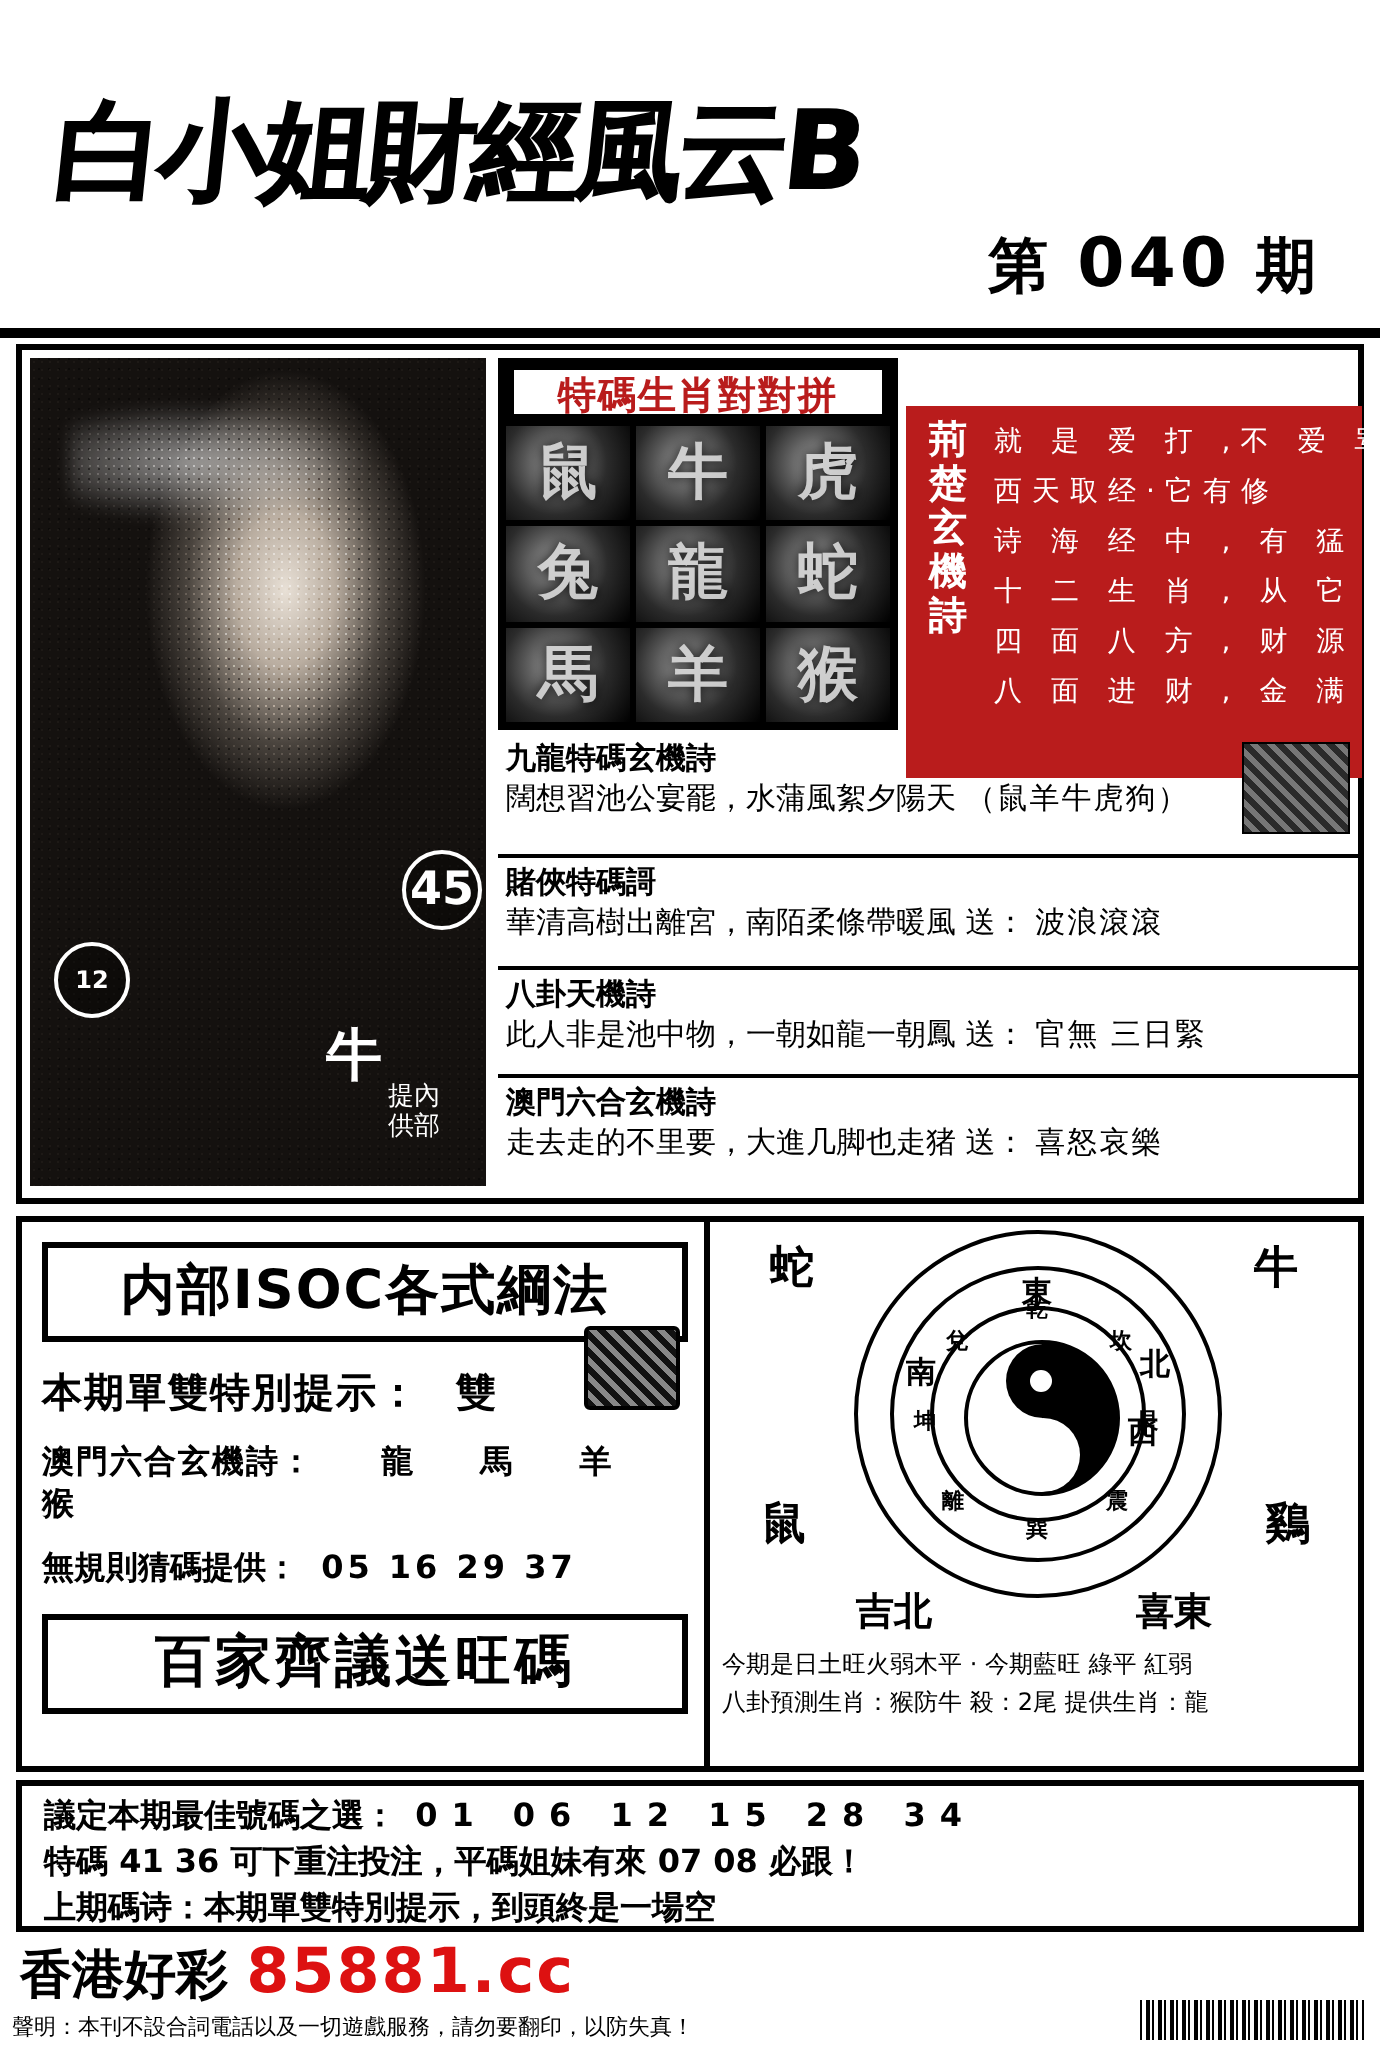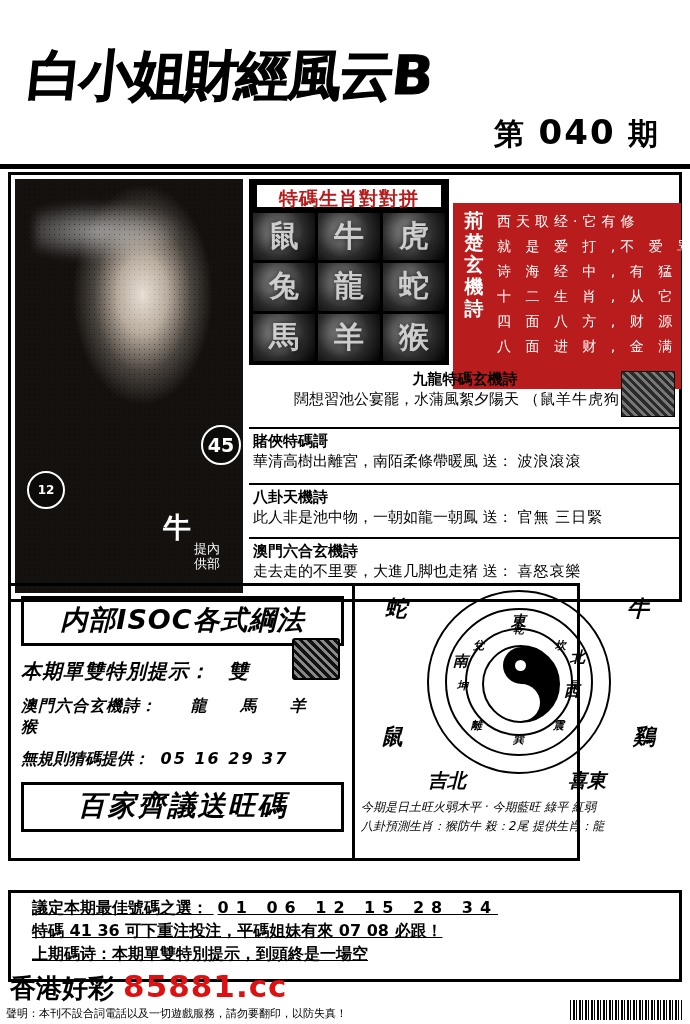--- a/index.html
+++ b/index.html
@@ -29,21 +29,21 @@
       radial-gradient(ellipse 60px 150px at 52% 62%, #cfc5b8 0%, #7e7468 45%, #201c19 90%),
       linear-gradient(180deg,#000 0%,#1a1613 25%,#0d0b0a 60%,#000 100%);}
   .photo .spot{position:absolute;left:20px;top:22px;width:150px;height:60px;
     background:radial-gradient(ellipse at 40% 50%, rgba(255,255,255,.55), rgba(255,255,255,0) 70%);filter:blur(4px);}
   .photo .dots{position:absolute;inset:0;opacity:.45;
     background-image:radial-gradient(#fff 0.6px, transparent 0.7px),radial-gradient(#000 0.6px, transparent 0.7px);
     background-size:4px 4px,5px 5px;background-position:0 0,2px 3px;mix-blend-mode:overlay;}
   .badge{position:absolute;border:2px solid #fff;border-radius:50%;color:#fff;font-weight:bold;
     display:flex;align-items:center;justify-content:center;background:rgba(0,0,0,.35);}
   .badge.b12{left:12px;top:292px;width:34px;height:34px;font-size:12px;}
-  .badge.b45{left:186px;top:246px;width:36px;height:36px;font-size:19px;}
+  .badge.b45{left:186px;top:246px;width:36px;height:36px;font-size:23px;}
   .photo-zodiac{position:absolute;left:148px;top:330px;color:#fff;font-size:28px;font-weight:bold;}
   .photo-sub{position:absolute;left:172px;top:362px;color:#fff;font-size:13px;line-height:15px;text-align:center;width:40px;}
 
   
   .zmatch{position:absolute;left:238px;top:4px;width:200px;height:186px;background:#000;overflow:hidden;}
   .zmatch .ttl{position:absolute;left:6px;top:4px;width:188px;height:26px;background:#fff;color:#b91c1c;
     font-size:19px;font-weight:bold;letter-spacing:1px;text-align:center;line-height:26px;
     border:2px solid #000;box-sizing:border-box;}
   .zgrid{position:absolute;left:4px;top:34px;width:192px;height:148px;display:grid;
     grid-template-columns:repeat(3,1fr);grid-template-rows:repeat(3,1fr);gap:3px;}
@@ -57,29 +57,29 @@
   .vp-label{position:absolute;left:4px;top:6px;width:34px;color:#fff;font-size:19px;font-weight:bold;
     line-height:22px;text-align:center;letter-spacing:0;}
   .vp-lines{position:absolute;left:44px;top:6px;width:180px;}
   .vp-lines div{font-size:14px;line-height:25px;letter-spacing:5px;white-space:nowrap;}
 
   
   .prow{position:absolute;left:238px;width:432px;border-top:2px solid #000;box-sizing:border-box;padding:3px 4px 0 4px;}
   .prow .h{font-size:15px;font-weight:bold;line-height:19px;}
   .prow .b{font-size:15px;line-height:21px;}
   .prow .b .send{letter-spacing:1px;}
-  .prow.r1{top:192px;height:58px;border-top:none;text-align:center;}
+  .prow.r1{top:192px;height:58px;border-top:none;}
   .prow.r2{top:252px;height:54px;}
   .prow.r3{top:308px;height:54px;}
   .prow.r4{top:362px;height:56px;}
   .stamp{position:absolute;right:4px;top:196px;width:52px;height:44px;background:
     repeating-linear-gradient(45deg,#2a2a2a 0 3px,#777 3px 6px);border:1px solid #000;}
 
   
-  .midblock{position:absolute;left:8px;top:583px;width:572px;height:278px;border:3px solid #000;box-sizing:border-box;font-style:italic;}
+  .midblock{position:absolute;left:8px;top:608px;width:674px;height:278px;border:3px solid #000;box-sizing:border-box;}
   .mid-left{position:absolute;left:0;top:0;width:344px;height:272px;border-right:3px solid #000;box-sizing:border-box;}
   .isoc-title{margin:10px 8px 0 10px;border:3px solid #000;font-size:27px;font-weight:bold;text-align:center;
     padding:3px 0 5px;letter-spacing:1px;}
   .kv{margin:12px 0 0 10px;font-size:20px;font-weight:bold;letter-spacing:1px;}
   .kv .val{font-weight:bold;margin-left:10px;letter-spacing:6px;}
   .kv2{margin:11px 0 0 10px;font-size:16px;font-weight:bold;letter-spacing:1px;}
   .kv2 .val{margin-left:6px;letter-spacing:14px;padding-left:21px;}
   .kv3{margin:11px 0 0 10px;font-size:16px;font-weight:bold;}
   .kv3 .val{margin-left:6px;letter-spacing:2px;}
   .bjy{margin:12px 8px 0 10px;border:3px solid #000;font-size:28px;font-weight:bold;text-align:center;
@@ -109,21 +109,21 @@
   .dir.n{right:24px;top:50%;margin-top:-34px;}
   .dir.s{left:24px;top:50%;margin-top:-30px;}
   .dir.w{right:30px;top:50%;margin-top:0px;}
   .ring-ch{position:absolute;font-size:11px;font-weight:bold;}
   .bottom-words{position:absolute;left:0;top:182px;width:324px;text-align:center;font-size:19px;font-weight:bold;}
   .bottom-words span{display:inline-block;width:140px;}
   .mid-note{position:absolute;left:6px;top:212px;width:316px;font-size:12px;line-height:19px;}
   .mid-note .l2{letter-spacing:0;}
 
   
-  .botblock{position:absolute;left:8px;top:890px;width:674px;height:92px;border:3px solid #000;box-sizing:border-box;padding:3px 21px;text-decoration:underline;}
+  .botblock{position:absolute;left:8px;top:890px;width:674px;height:76px;border:3px solid #000;box-sizing:border-box;padding:3px 11px;}
   .bl{font-size:16px;font-weight:bold;line-height:23px;white-space:nowrap;}
   .bl .nums{letter-spacing:7px;margin-left:4px;}
 
   
   .footer{position:absolute;left:0;top:966px;width:690px;height:58px;}
   .fsite{position:absolute;left:10px;top:2px;font-size:26px;font-weight:bold;}
   .fsite .red{color:#d11;text-align:center;}
   .fsite .dom{font-size:31px;letter-spacing:1px;}
   .fnote{position:absolute;left:6px;top:40px;font-size:11px;letter-spacing:0;}
   .barcode{position:absolute;right:8px;top:34px;width:112px;height:20px;
@@ -188,22 +188,22 @@
           </div>
         <div class="zcell">
             <span>猴</span>
           </div>
       </div>
     </div>
 
     <div class="vpoem">
       <div class="vp-label">荊楚玄機詩</div>
       <div class="vp-lines">
+        <div>就 是 爱 打 ,不 爱 骂</div>
         <div>西天取经·它有修</div>
-        <div>就 是 爱 打 ,不 爱 骂</div>
         <div>诗 海 经 中 , 有 猛 兽</div>
         <div>十 二 生 肖 , 从 它 来</div>
         <div>四 面 八 方 , 财 源 进</div>
         <div>八 面 进 财 , 金 满 堂</div>
       </div>
     </div>
 
     <div class="prow r1">
       <div class="h">九龍特碼玄機詩</div>
       <div class="b">

